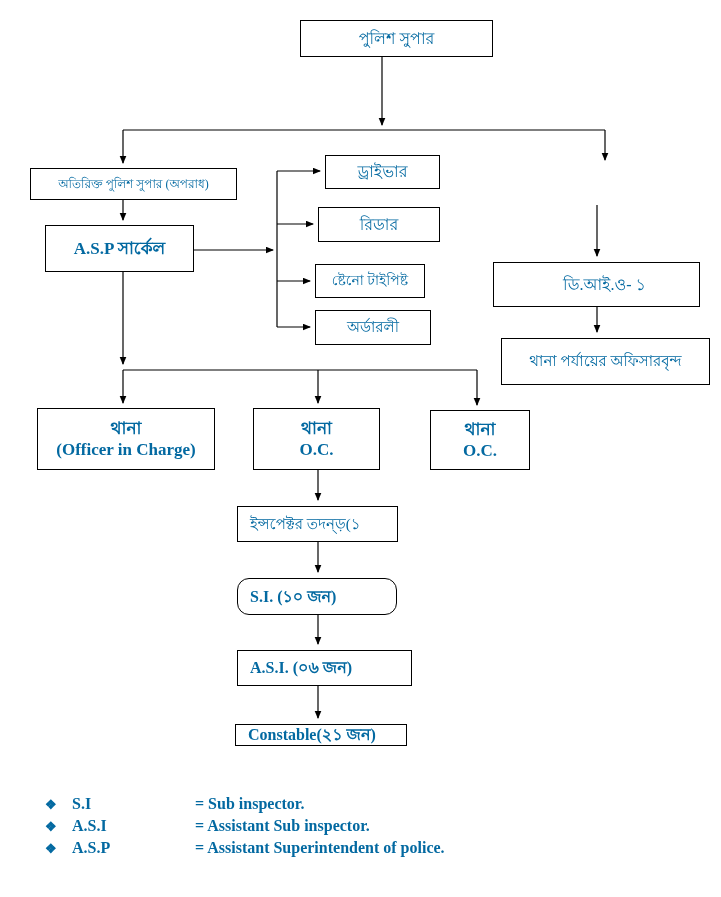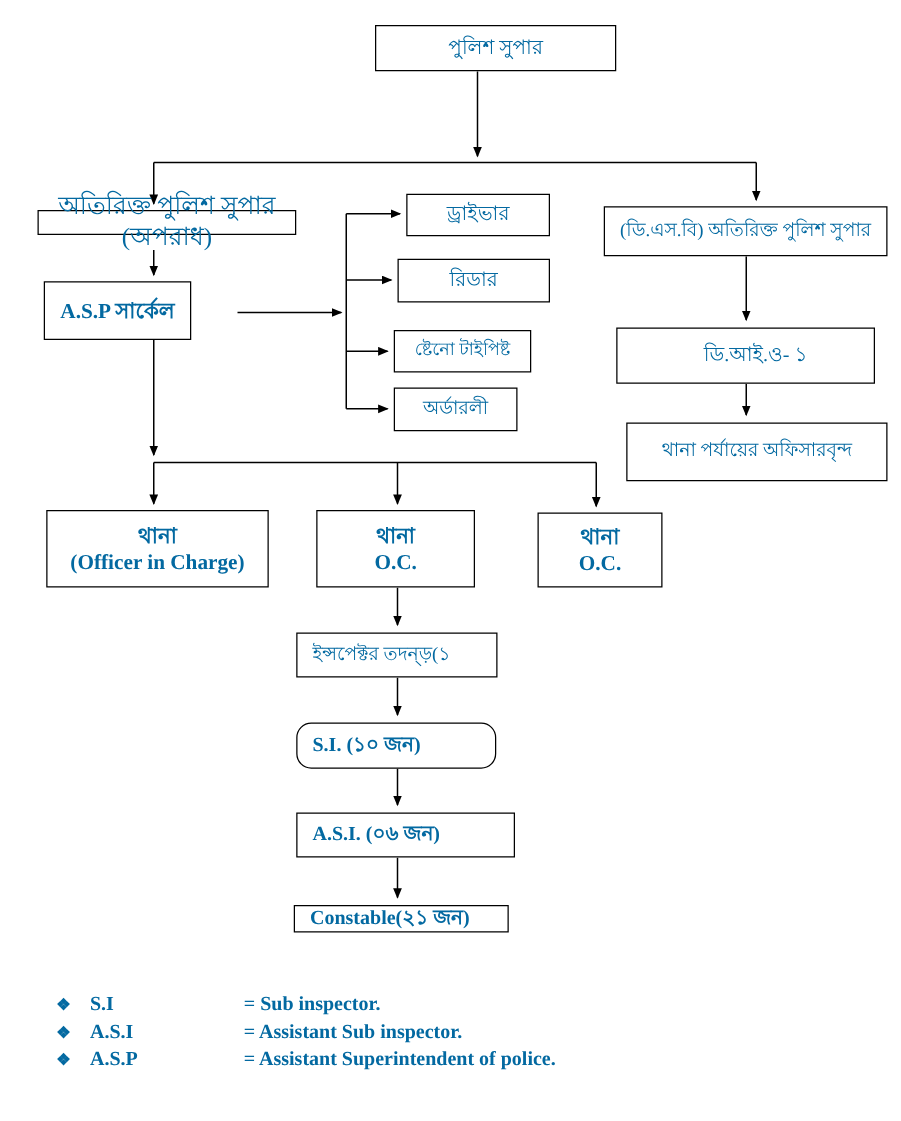--- a/index.html
+++ b/index.html
@@ -27,26 +27,26 @@
     align-items: center;
     justify-content: center;
     text-align: center;
     font-size: 16px;
     line-height: 1.25;
   }
   .node.bold { font-weight: bold; }
   .node.left-align { align-items: flex-start; text-align: left; padding-left: 12px; }
 
   #n-police-super   { left:300px; top:20px;  width:193px; height:37px; }
-  #n-addl-crime     { left:30px;  top:168px; width:207px; height:20px; font-size:20px; }
-  #n-asp-circle     { left:35px;  top:225px; width:118px; height:47px; font-size:17px;text-align:center; }
+  #n-addl-crime     { left:30px;  top:168px; width:207px; height:32px; font-size:12px; }
+  #n-asp-circle     { left:45px;  top:225px; width:149px; height:47px; font-size:17px;text-align:center; }
   #n-driver         { left:325px; top:155px; width:115px; height:34px; }
   #n-reader         { left:318px; top:207px; width:122px; height:35px; }
   #n-steno          { left:315px; top:264px; width:110px; height:34px; font-size:14px; }
-  #n-orderly        { left:315px; top:310px; width:99px;  height:35px; font-size:15px; }
+  #n-orderly        { left:315px; top:310px; width:116px;  height:35px; font-size:15px; }
   #n-dsb            { left:483px; top:165px; width:227px; height:40px; font-size:15px; }
   #n-dio            { left:493px; top:262px; width:207px; height:45px;padding-left:16px; }
   #n-thana-officers { left:501px; top:338px; width:209px; height:47px; font-size:15px; }
   #n-thana-oic      { left:37px;  top:408px; width:178px; height:62px; font-size:17px; }
   #n-thana-oc-mid   { left:253px; top:408px; width:127px; height:62px; font-size:17px; }
   #n-thana-oc-right { left:430px; top:410px; width:100px; height:60px; font-size:17px; }
   #n-inspector      { left:237px; top:506px; width:161px; height:36px; font-size:15px; }
   #n-si             { left:237px; top:578px; width:160px; height:37px;border-radius:12px; }
   #n-asi            { left:237px; top:650px; width:175px; height:36px; }
   #n-constable      { left:235px; top:724px; width:172px; height:22px; }
@@ -132,23 +132,20 @@
   </div>
 
   <div class="node" id="n-reader">
     <span>রিডার</span>
   </div>
 
   <div class="node" id="n-orderly">
     <span>অর্ডারলী</span>
   </div>
 
-  <div class="node" id="n-dsb">
-    <span>(ডি.এস.বি) অতিরিক্ত পুলিশ সুপার</span>
-  </div>
 
   <div class="node" id="n-dio">
     <span>ডি.আই.ও- ১</span>
   </div>
 
   <div class="node" id="n-thana-officers">
     <span>থানা পর্যায়ের অফিসারবৃন্দ</span>
   </div>
 
   <div class="node bold" id="n-thana-oic">

